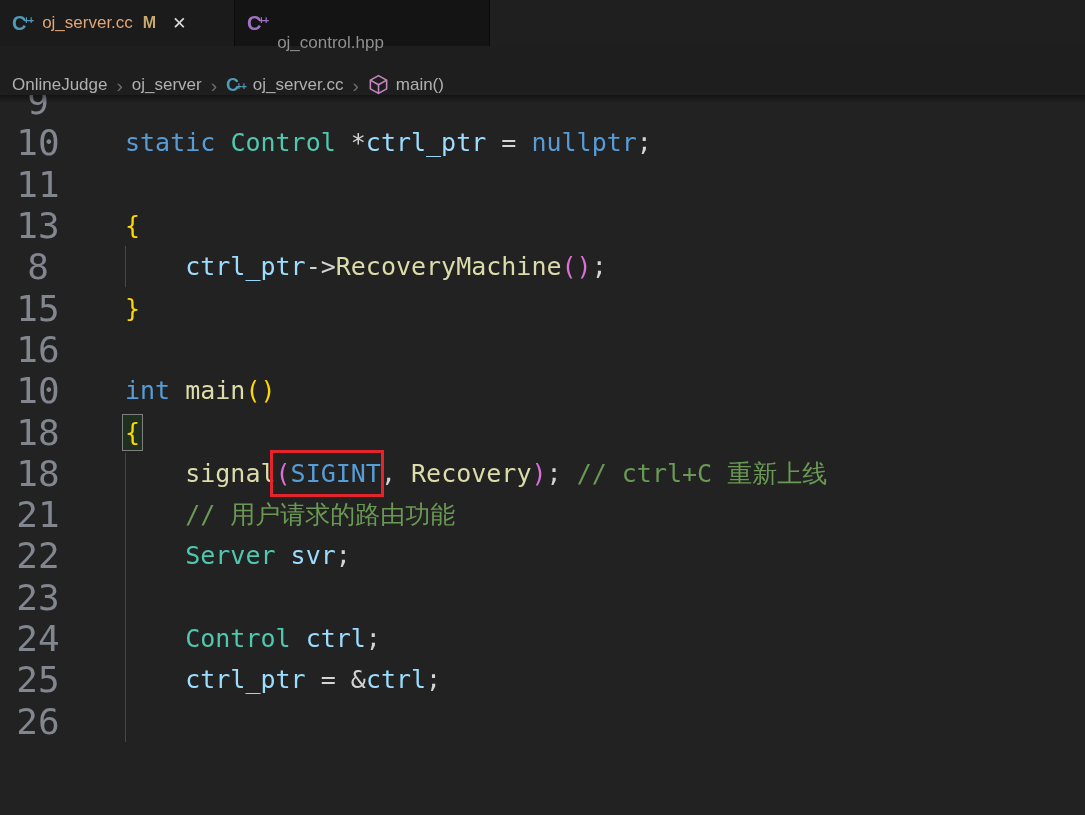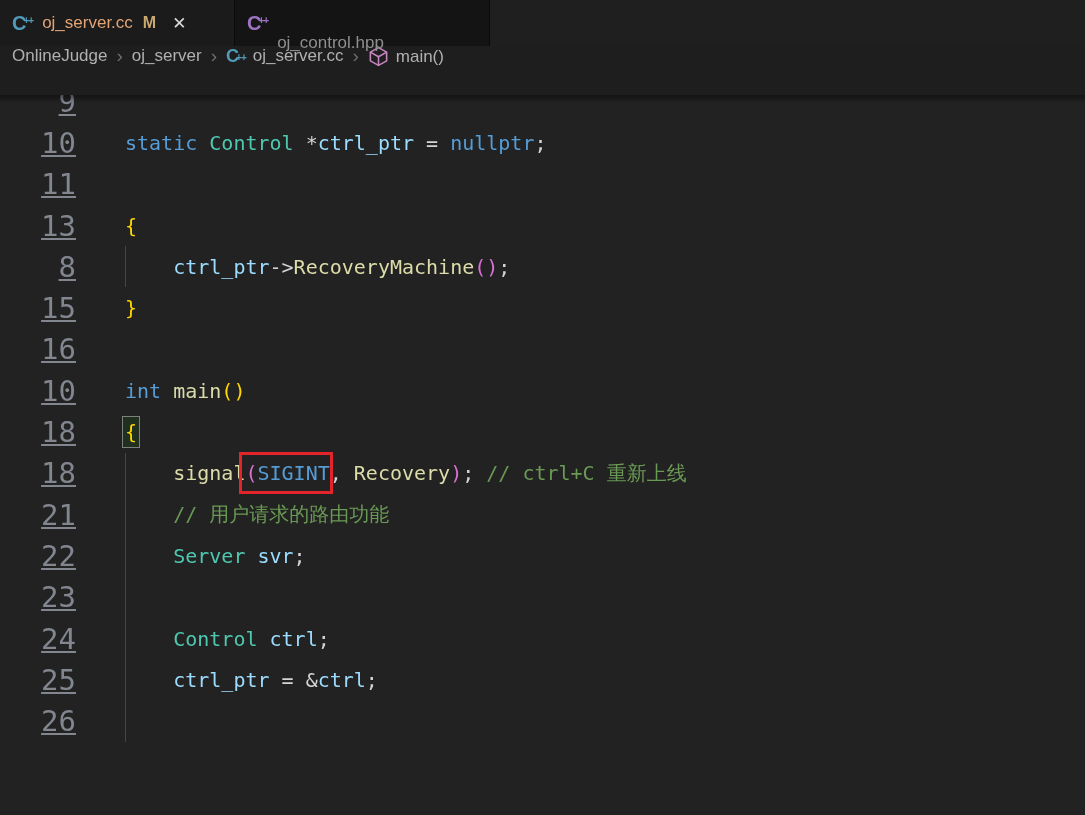--- a/index.html
+++ b/index.html
@@ -24,37 +24,37 @@
   
   .cpp-icon { display:inline-flex; align-items:flex-start; font-weight:700; line-height:1; }
   .cpp-icon .c  { font-size:20px; font-weight:800; }
   .cpp-icon .pp { font-size:10px; font-weight:800; letter-spacing:-1px; margin-left:-3px; margin-top:3px; }
   .cpp-icon.blue   { color:var(--icon_blue); }
   .cpp-icon.purple { color:var(--icon_purple); }
   .cpp-icon.sm .c  { font-size:18px; }
 
   
   .breadcrumbbar { position:absolute; top:46px; left:0; right:0; height:49px;
-                   background:var(--breadcrumb_bg); display:flex; align-items:flex-start;
+                   background:var(--breadcrumb_bg); display:flex; align-items:flex-end;
                    padding:0 12px; z-index:9; }
   .breadcrumbbar::after { content:""; position:absolute; top:49px; left:0; right:0; height:8px;
                    background:linear-gradient(rgba(0,0,0,0.45), rgba(0,0,0,0)); }
   .crumb { display:flex; align-items:center; font-size:17px; color:var(--breadcrumb_text);
            cursor:pointer; white-space:nowrap; }
   .crumb .ico { margin-right:7px; display:inline-flex; align-items:center; }
   .chevron { color:var(--chevron); font-size:19px; margin:0 9px; line-height:1; }
   .cube-icon svg { display:block; }
 
   
   .code-area { position:absolute; top:81px; left:0; right:0; z-index:1;
                font-family:"DejaVu Sans Mono", monospace; }
   .row { position:relative; height:41.3px; display:flex; align-items:center; }
-  .ln { width:100px; padding-right:24px; text-align:right; font-size:29px;
-        color:var(--lineno); flex:none; cursor:pointer;text-decoration:underline; }
-  .codeline { white-space:pre; font-size:20px; color:var(--pl); flex:none; padding-left:25px; }
+  .ln { width:100px; padding-right:24px; text-align:center; font-size:36px;
+        color:var(--lineno); flex:none; cursor:pointer; }
+  .codeline { white-space:pre; font-size:25px; color:var(--pl); flex:none; padding-left:25px; }
   .tok.kw  { color:var(--kw); }
   .tok.cls { color:var(--cls); }
   .tok.var { color:var(--var); }
   .tok.fn  { color:var(--fn); }
   .tok.cmt { color:var(--cmt); }
   .tok.op  { color:var(--op); }
   .tok.b1  { color:var(--b1); }
   .tok.b2  { color:var(--b2); }
 
   .guide { position:absolute; left:125px; top:0; bottom:0; width:1px;

